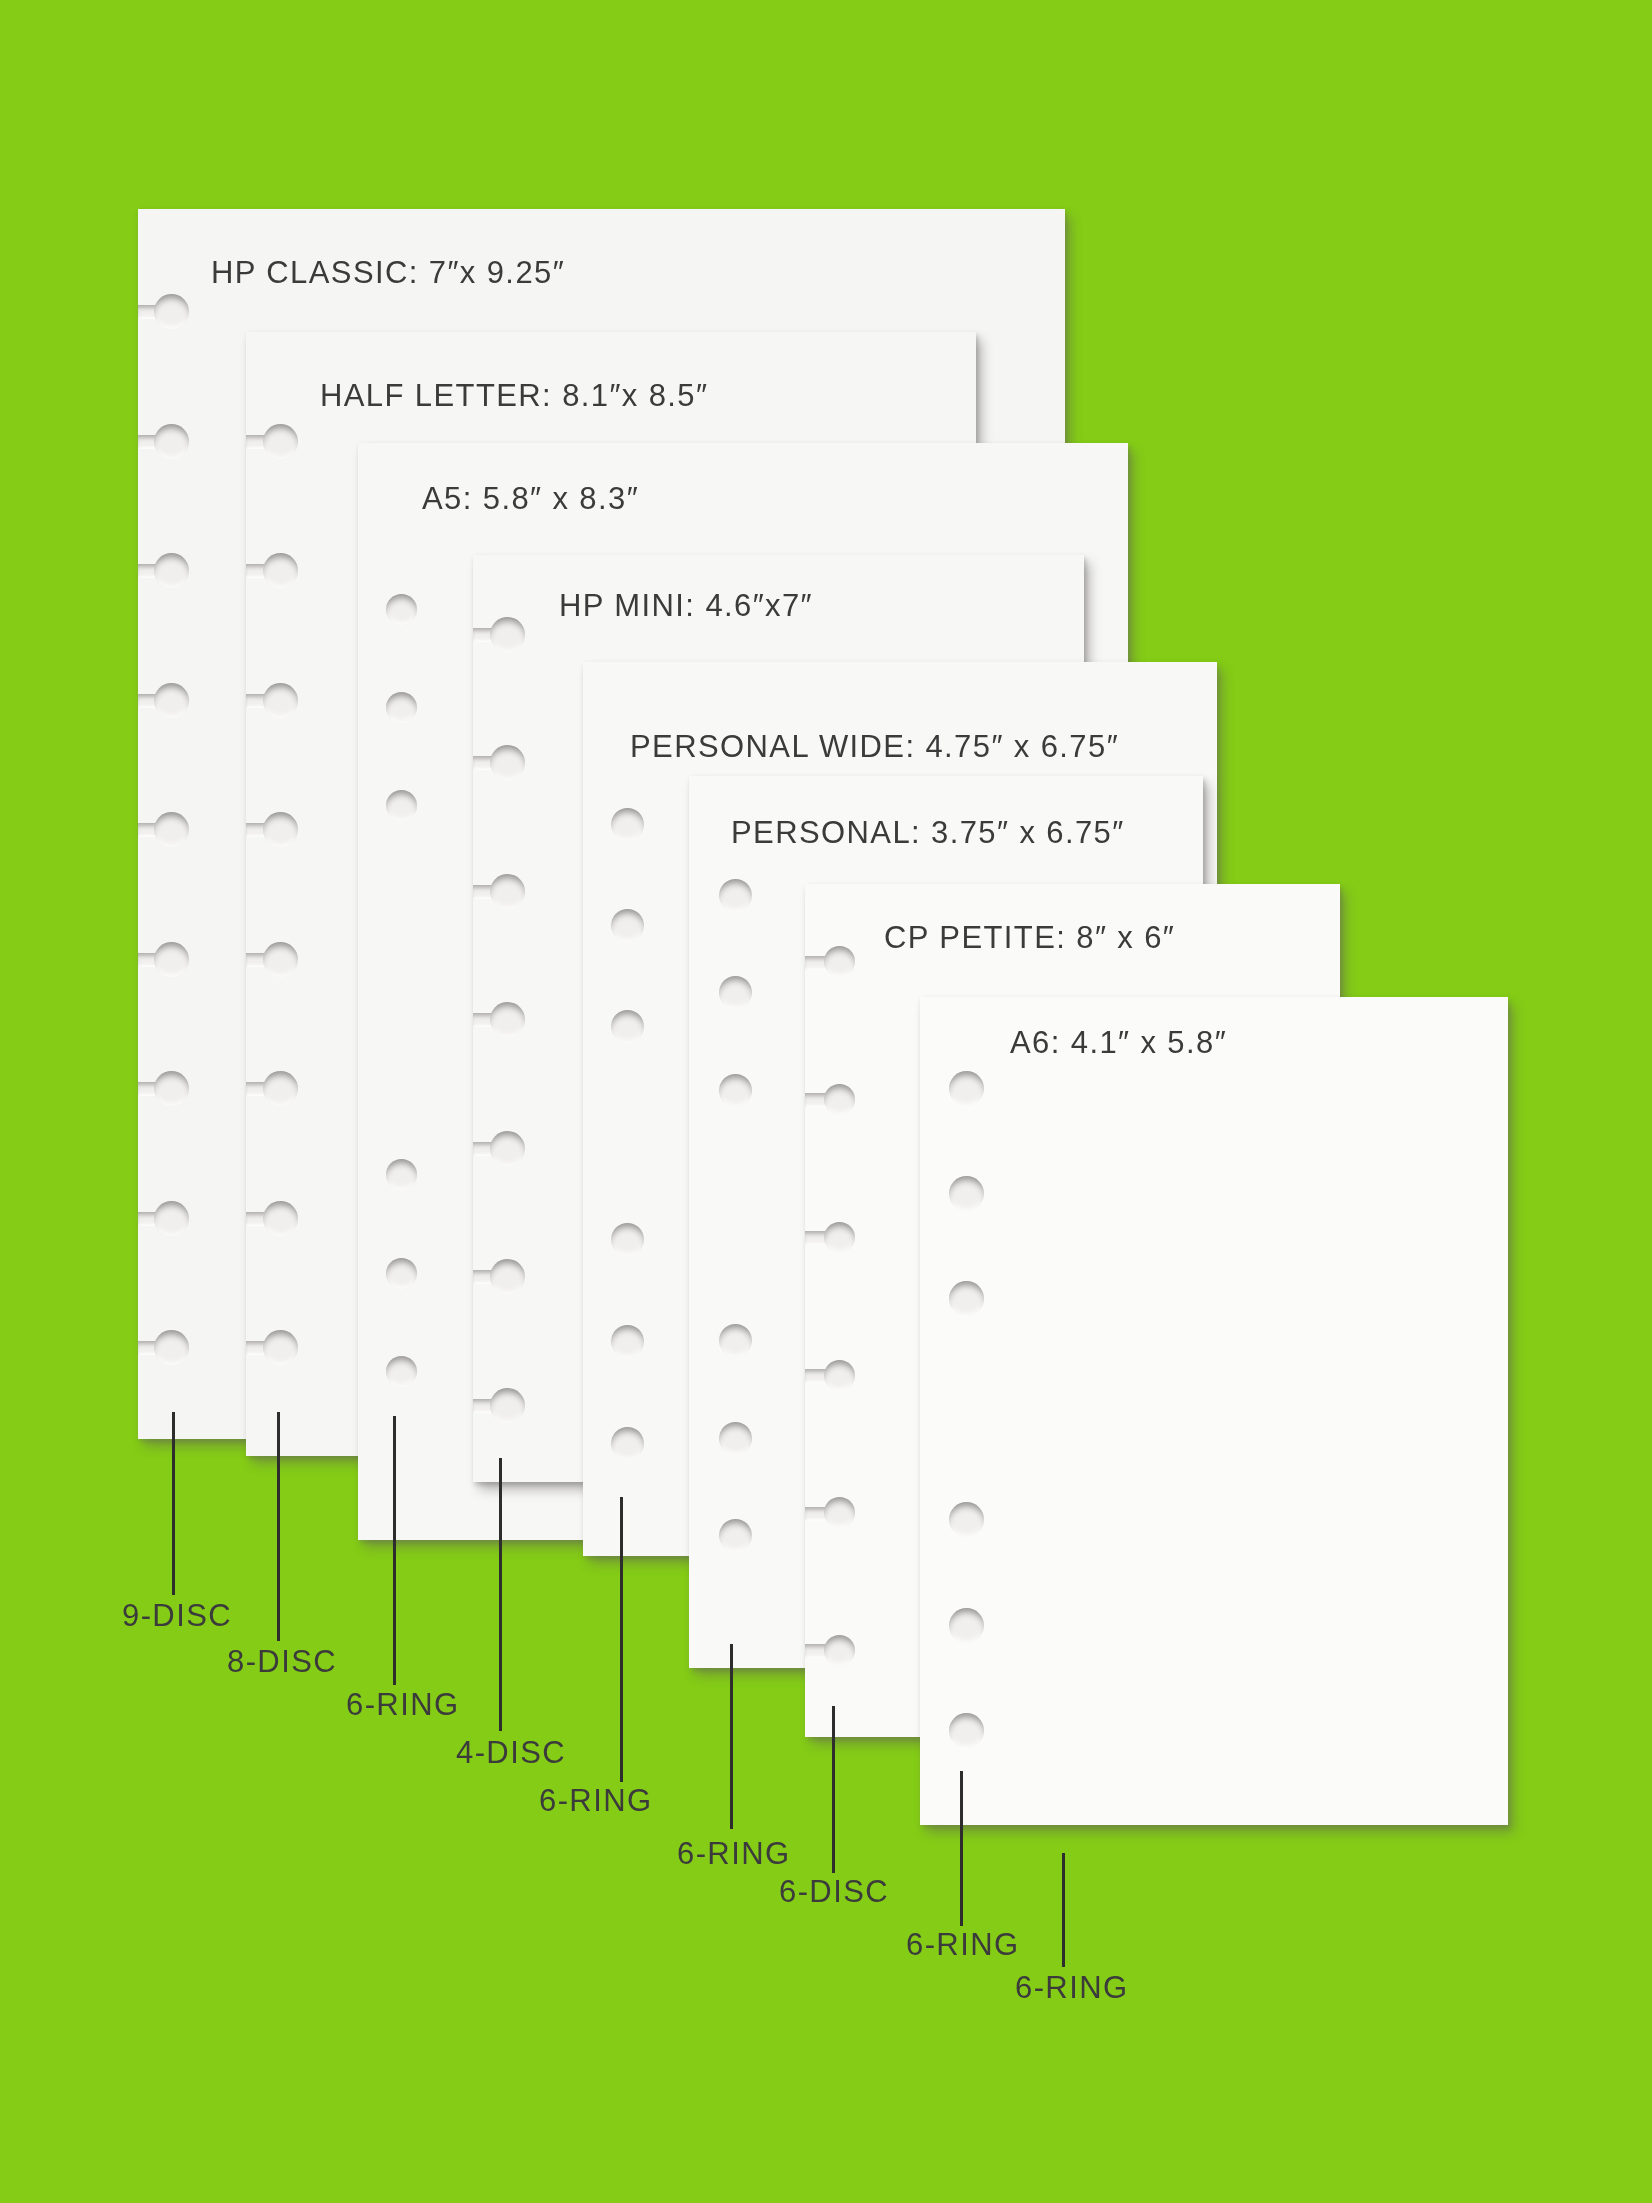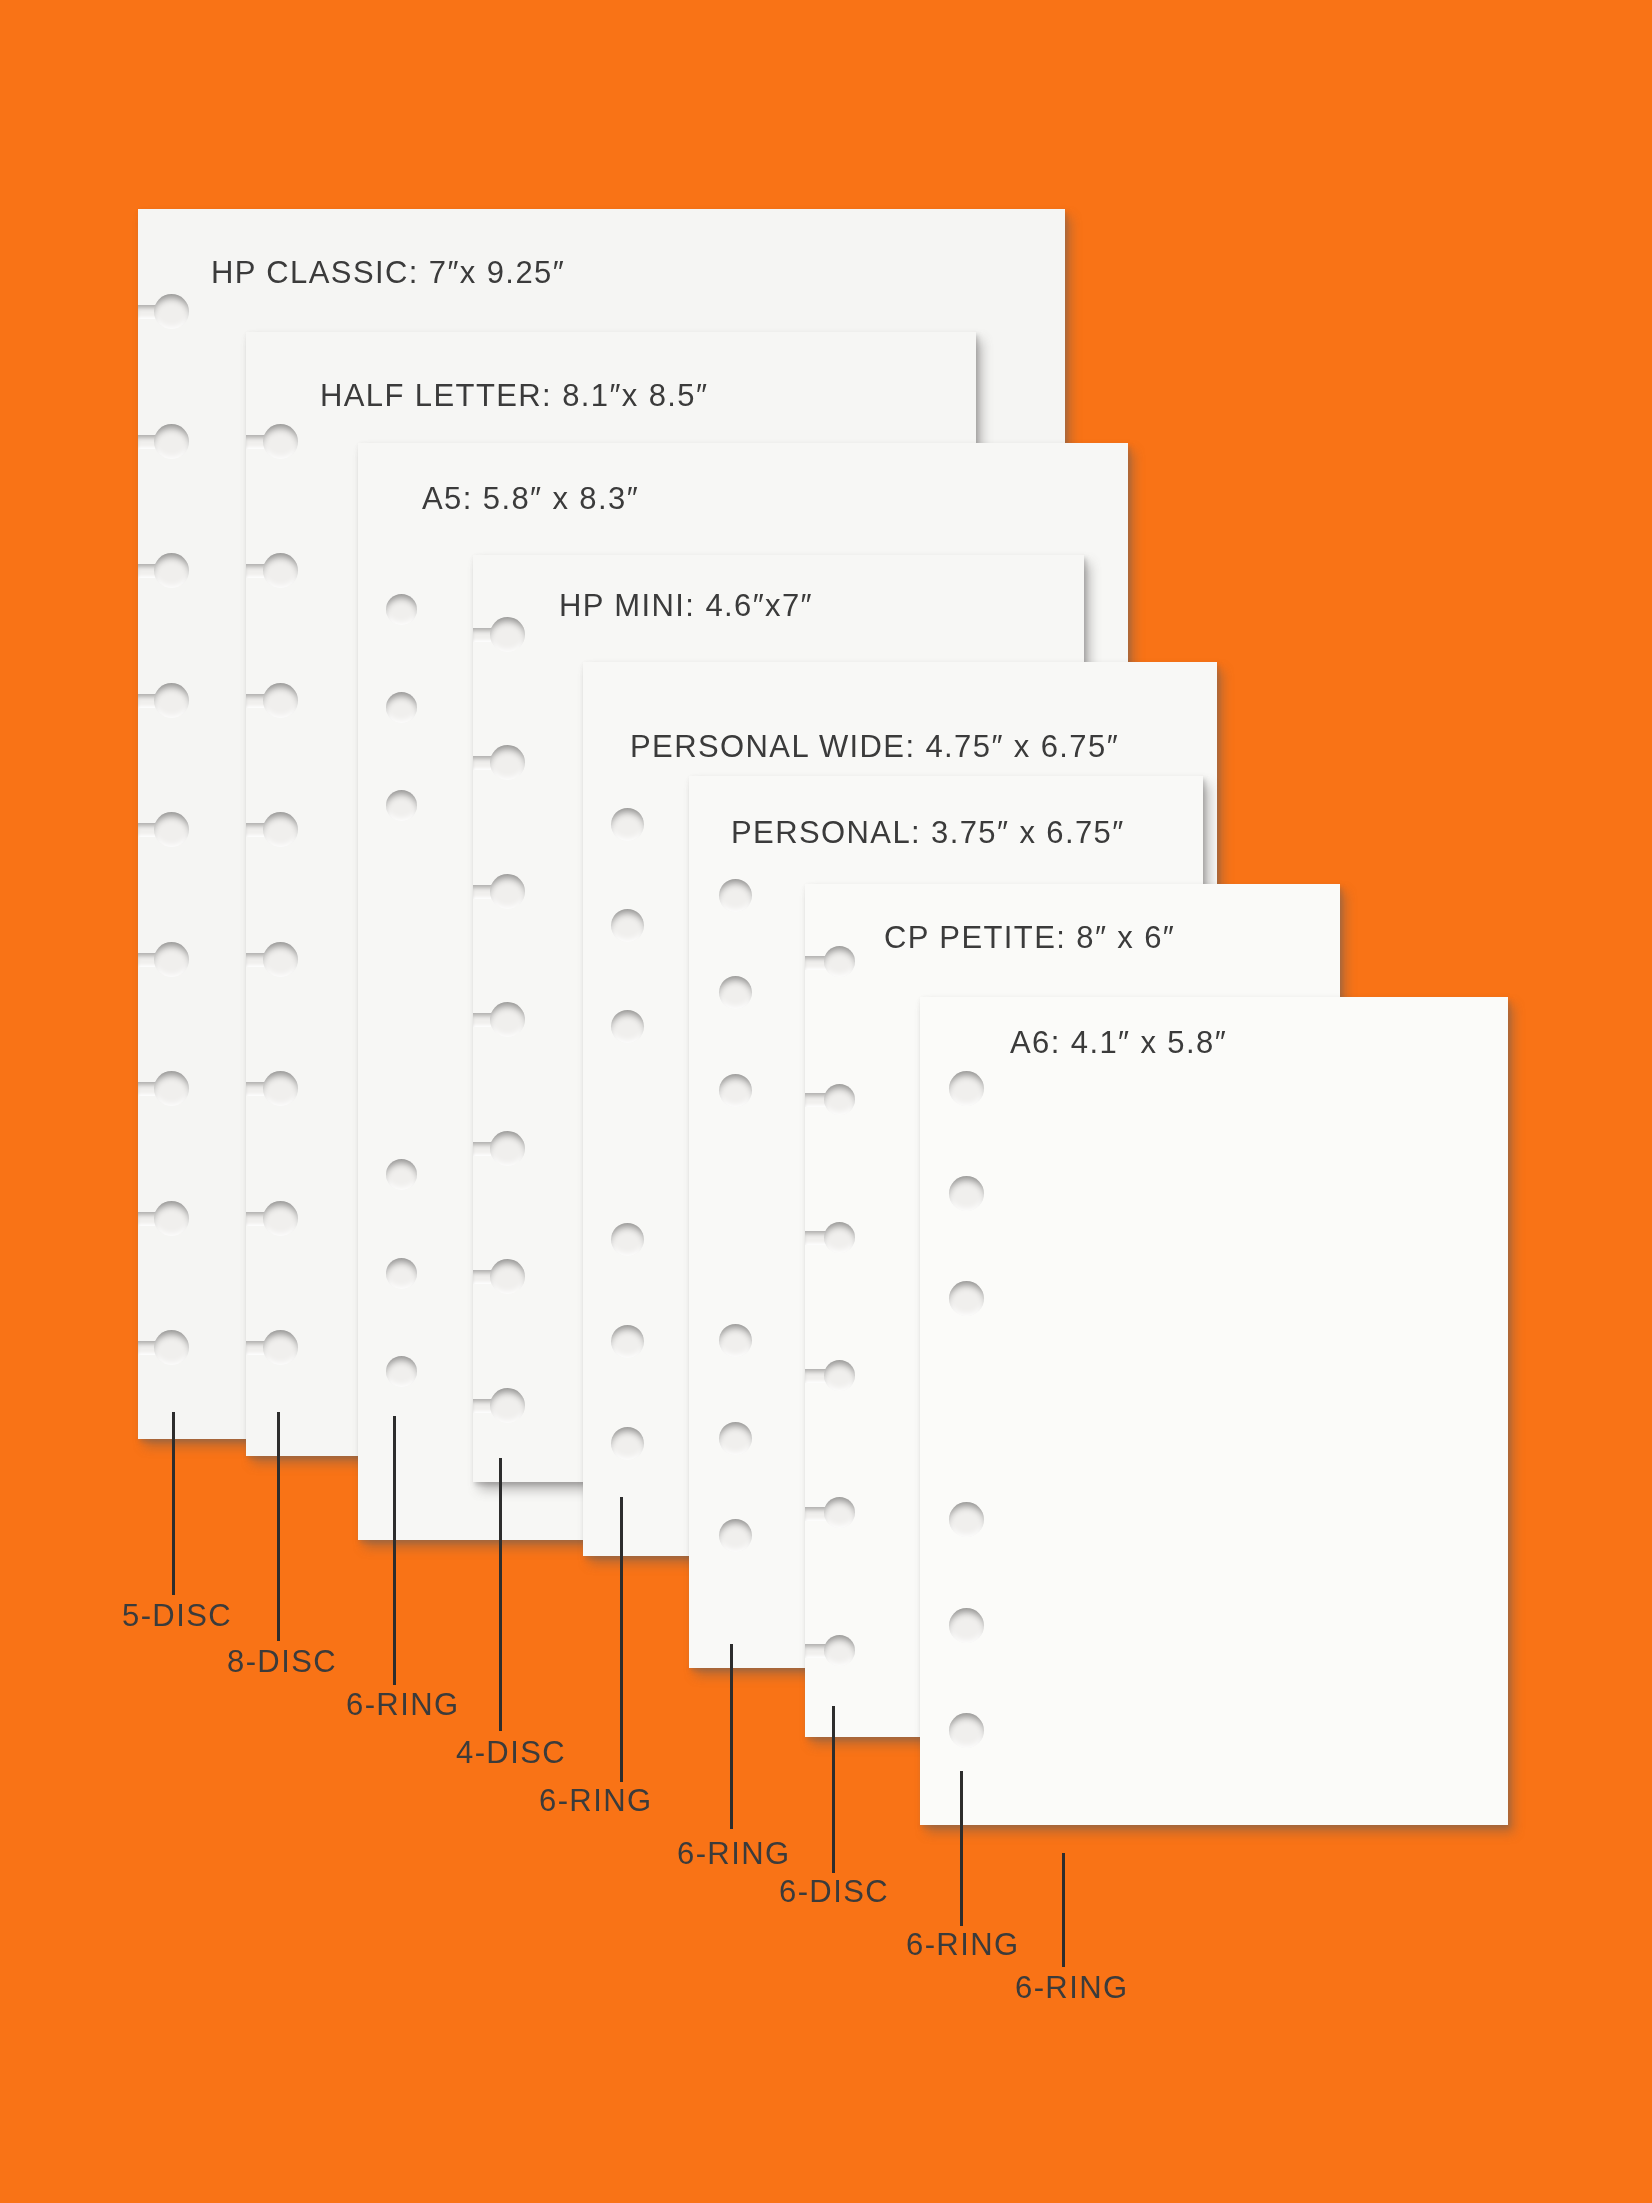--- a/index.html
+++ b/index.html
@@ -11,21 +11,21 @@
          box-shadow:inset 0 6.4px 7.3px -2.8px rgba(0,0,0,0.40), inset 0 -4.6px 6.4px -2.8px #ffffff;}
   .disc-slit{position:absolute;height:13.8px;background:#f0efed;
          box-shadow:inset 0 4.6px 4.6px -1.8px rgba(0,0,0,0.28), inset 0 -3.7px 3.7px -1.8px #ffffff;}
   .callout-line{position:absolute;width:2.8px;background:#2d2d2d;}
   .callout-label{position:absolute;font-size:31px;letter-spacing:1.4px;color:#3b3b3b;
                white-space:nowrap;line-height:1;font-weight:400;}
 </style>
 </head>
 <body>
 
-<div id="stage" style="width: 1653px; height: 2204px; background: #f97316; text-align: center;">
+<div id="stage" style="width: 1653px; height: 2204px; background: #84cc16; text-align: center;">
     <div class="sheet" style="left: 138px; top: 209px; width: 927px; height: 1230px; background: rgb(245, 245, 243); box-shadow: rgba(95, 94, 92, 0.42) 6.4px 8.3px 11px, rgba(95, 94, 92, 0.3) 1.8px 2.8px 4.6px;">
       <div class="sheet-label" style="left: 73px; top: 48px;">HP CLASSIC: 7″x 9.25″</div>
       <div class="disc-slit" style="left: 0px; top: 96px; width: 33px; background: rgb(240, 239, 237);"></div>
       <div class="punch" style="left: 15.6px; top: 85px; height: 35px; width: 35px; background: rgb(240, 239, 237);"></div>
       <div class="disc-slit" style="left: 0px; top: 226px; width: 33px; background: rgb(240, 239, 237);"></div>
       <div class="punch" style="left: 15.6px; top: 215px; height: 35px; width: 35px; background: rgb(240, 239, 237);"></div>
       <div class="disc-slit" style="left: 0px; top: 355px; width: 33px; background: rgb(240, 239, 237);"></div>
       <div class="punch" style="left: 15.6px; top: 344px; height: 35px; width: 35px; background: rgb(240, 239, 237);"></div>
       <div class="disc-slit" style="left: 0px; top: 485px; width: 33px; background: rgb(240, 239, 237);"></div>
       <div class="punch" style="left: 15.6px; top: 474px; height: 35px; width: 35px; background: rgb(240, 239, 237);"></div>
@@ -34,21 +34,21 @@
       <div class="disc-slit" style="left: 0px; top: 744px; width: 33px; background: rgb(240, 239, 237);"></div>
       <div class="punch" style="left: 15.6px; top: 733px; height: 35px; width: 35px; background: rgb(240, 239, 237);"></div>
       <div class="disc-slit" style="left: 0px; top: 873px; width: 33px; background: rgb(240, 239, 237);"></div>
       <div class="punch" style="left: 15.6px; top: 862px; height: 35px; width: 35px; background: rgb(240, 239, 237);"></div>
       <div class="disc-slit" style="left: 0px; top: 1003px; width: 33px; background: rgb(240, 239, 237);"></div>
       <div class="punch" style="left: 15.6px; top: 992px; height: 35px; width: 35px; background: rgb(240, 239, 237);"></div>
       <div class="disc-slit" style="left: 0px; top: 1132px; width: 33px; background: rgb(240, 239, 237);"></div>
       <div class="punch" style="left: 15.6px; top: 1121px; height: 35px; width: 35px; background: rgb(240, 239, 237);"></div>
     </div>
     <div class="callout-line" style="left: 172px; top: 1412px; height: 183px; background: rgb(45, 45, 45);"></div>
-    <div class="callout-label" style="left: 122px; top: 1600px;">5-DISC</div>
+    <div class="callout-label" style="left: 122px; top: 1600px;">9-DISC</div>
     <div class="sheet" style="left: 246px; top: 332px; width: 730px; height: 1124px; background: rgb(246, 246, 244); box-shadow: rgba(95, 94, 92, 0.42) 6.4px 8.3px 11px, rgba(95, 94, 92, 0.3) 1.8px 2.8px 4.6px;">
       <div class="sheet-label" style="left: 74px; top: 48px;">HALF LETTER: 8.1″x 8.5″</div>
       <div class="disc-slit" style="left: 0px; top: 103px; width: 35px; background: rgb(240, 239, 237);"></div>
       <div class="punch" style="left: 17.4px; top: 92px; height: 35px; width: 35px; background: rgb(240, 239, 237);"></div>
       <div class="disc-slit" style="left: 0px; top: 232px; width: 35px; background: rgb(240, 239, 237);"></div>
       <div class="punch" style="left: 17.4px; top: 221px; height: 35px; width: 35px; background: rgb(240, 239, 237);"></div>
       <div class="disc-slit" style="left: 0px; top: 362px; width: 35px; background: rgb(240, 239, 237);"></div>
       <div class="punch" style="left: 17.4px; top: 351px; height: 35px; width: 35px; background: rgb(240, 239, 237);"></div>
       <div class="disc-slit" style="left: 0px; top: 491px; width: 35px; background: rgb(240, 239, 237);"></div>
       <div class="punch" style="left: 17.4px; top: 480px; height: 35px; width: 35px; background: rgb(240, 239, 237);"></div>

